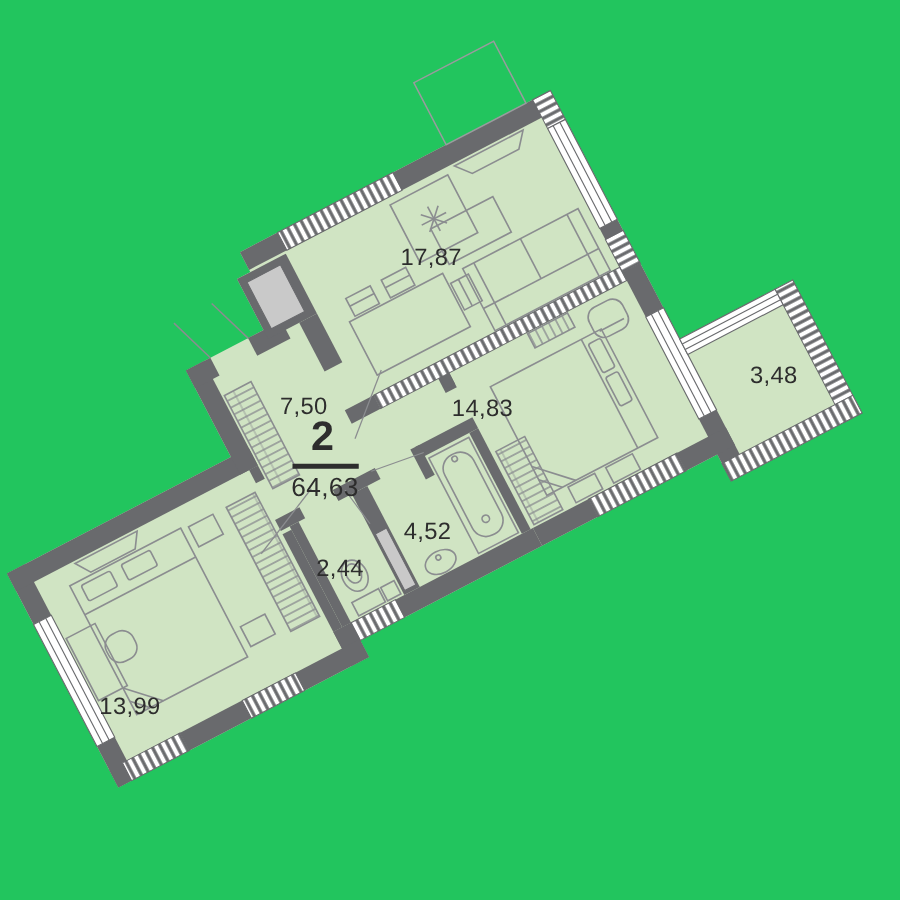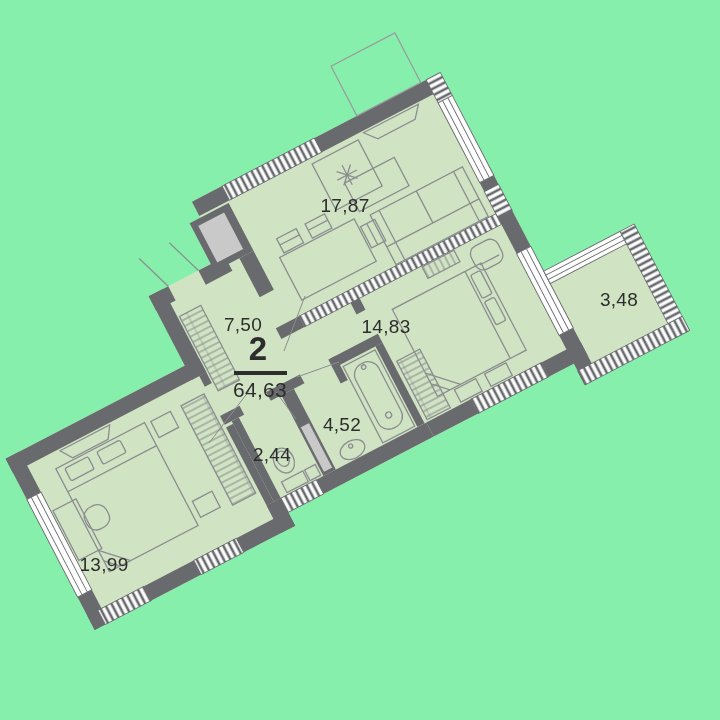--- a/index.html
+++ b/index.html
@@ -1,16 +1,16 @@
 <!DOCTYPE html>
 <html><head>
 <meta charset="utf-8">
 <style>
   html,body{margin:0;padding:0;background:#ffffff;}
-  #stage{position:relative;width:720px;height:720px;background:#86efac;overflow:hidden;
+  #stage{position:relative;width:720px;height:720px;background:#22c55e;overflow:hidden;
          font-family:"Liberation Sans", sans-serif;}
   svg{display:block;}
   .room-label{font-family:"Liberation Sans", sans-serif;font-size:19px;fill:#2d2d2d;letter-spacing:.3px;}
   .big-label{font-family:"Liberation Sans", sans-serif;font-size:33px;font-weight:bold;fill:#2d2d2d;}
   .total-label{font-family:"Liberation Sans", sans-serif;font-size:21px;fill:#2d2d2d;letter-spacing:.3px;}
 </style>
 </head>
 <body>
 
 <div id="stage">

